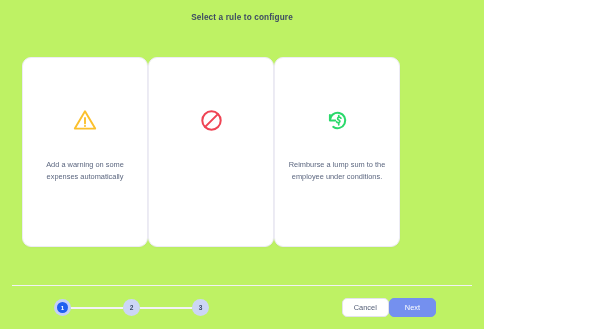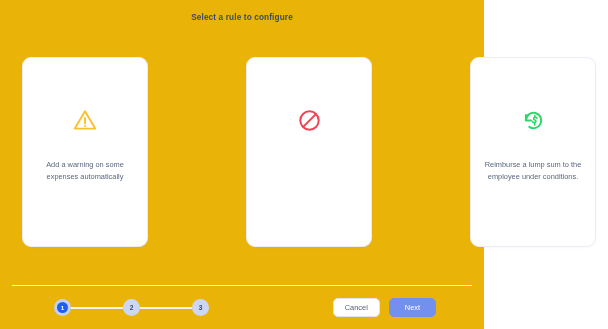--- a/index.html
+++ b/index.html
@@ -9,21 +9,21 @@
     height: 329px;
     background: #ffffff;
     font-family: "Liberation Sans", sans-serif;
     overflow: hidden;
   }
 
   #app {
     position: relative;
     width: 484px;
     height: 329px;
-    background: #eab308;
+    background: #bef264;
     display: flex;
     flex-direction: column;
   }
 
   
   .header {
     height: 34px;
     display: flex;
     align-items: center;
     justify-content: center;
@@ -41,21 +41,20 @@
     flex: 1 1 auto;
     position: relative;
   }
   .cards-row {
     position: absolute;
     left: 22px;
     top: 23px;
     width: 574px;
     height: 190px;
     display: flex;
-    justify-content: space-between;
   }
   .rule-card {
     width: 126px;
     height: 190px;
     background: #ffffff;
     border: 1px solid #edecf4;
     border-radius: 9px;
     display: flex;
     flex-direction: column;
     align-items: center;
@@ -134,21 +133,20 @@
 
   .step-line {
     width: 52px;
     height: 2px;
     background: #f2f2f7;
     flex: 0 0 auto;
   }
 
   .footer-buttons {
     display: flex;
-    gap: 9px;
     padding-left: 43px;
   }
   .btn {
     font-size: 7.4px;
     border-radius: 5px;
     padding: 5px 11px;
     cursor: pointer;
     font-family: "Liberation Sans", sans-serif;
     line-height: 1;
   }

